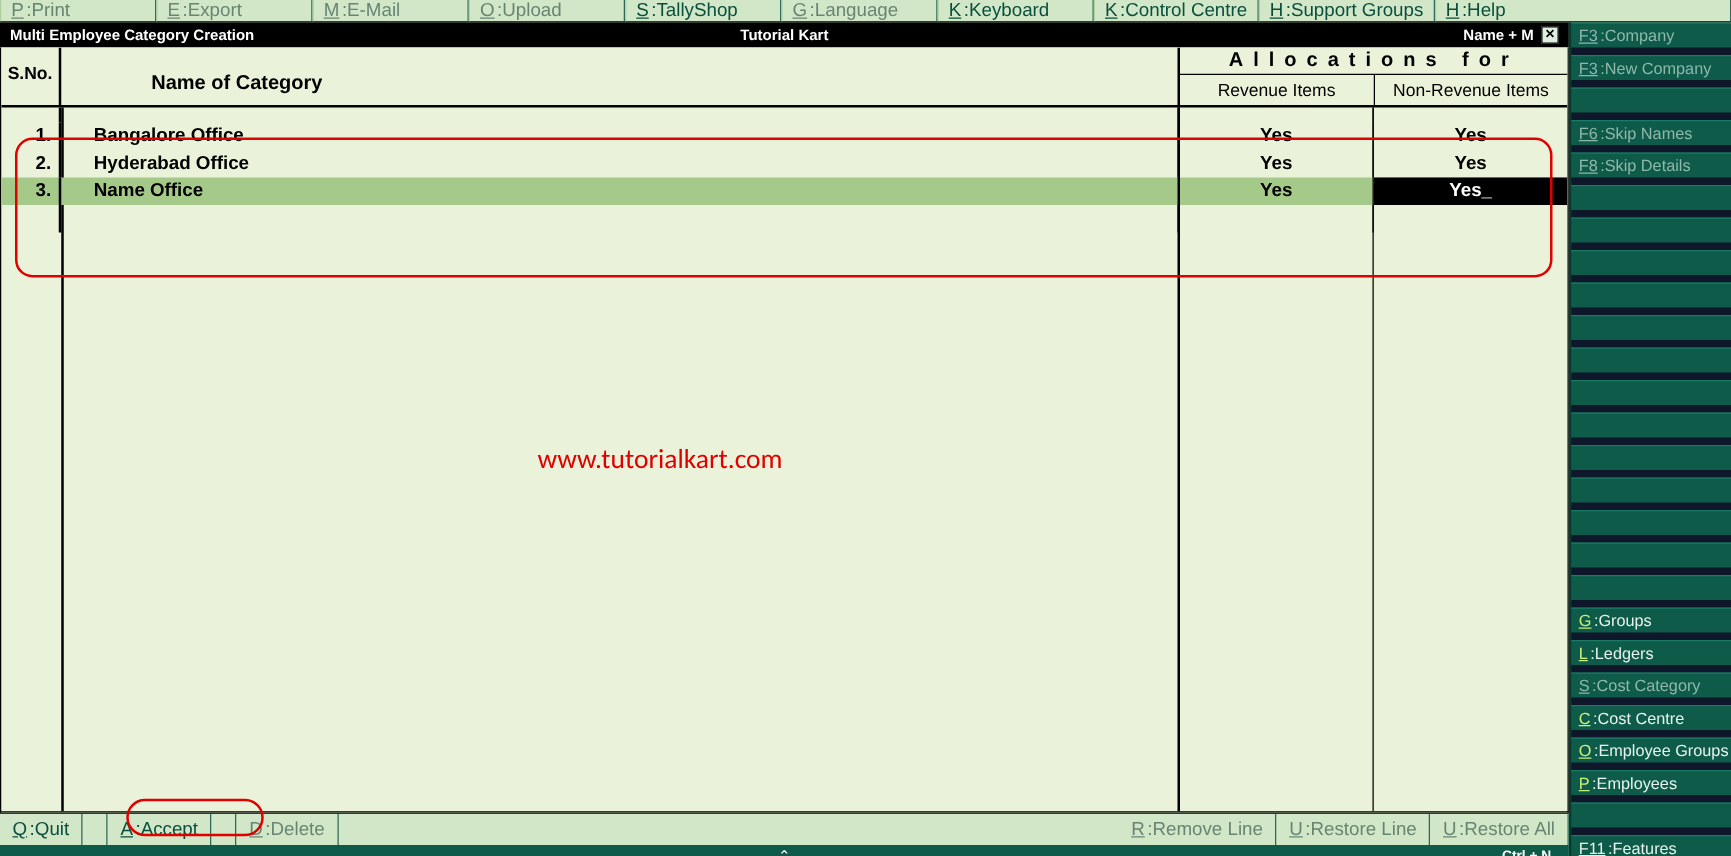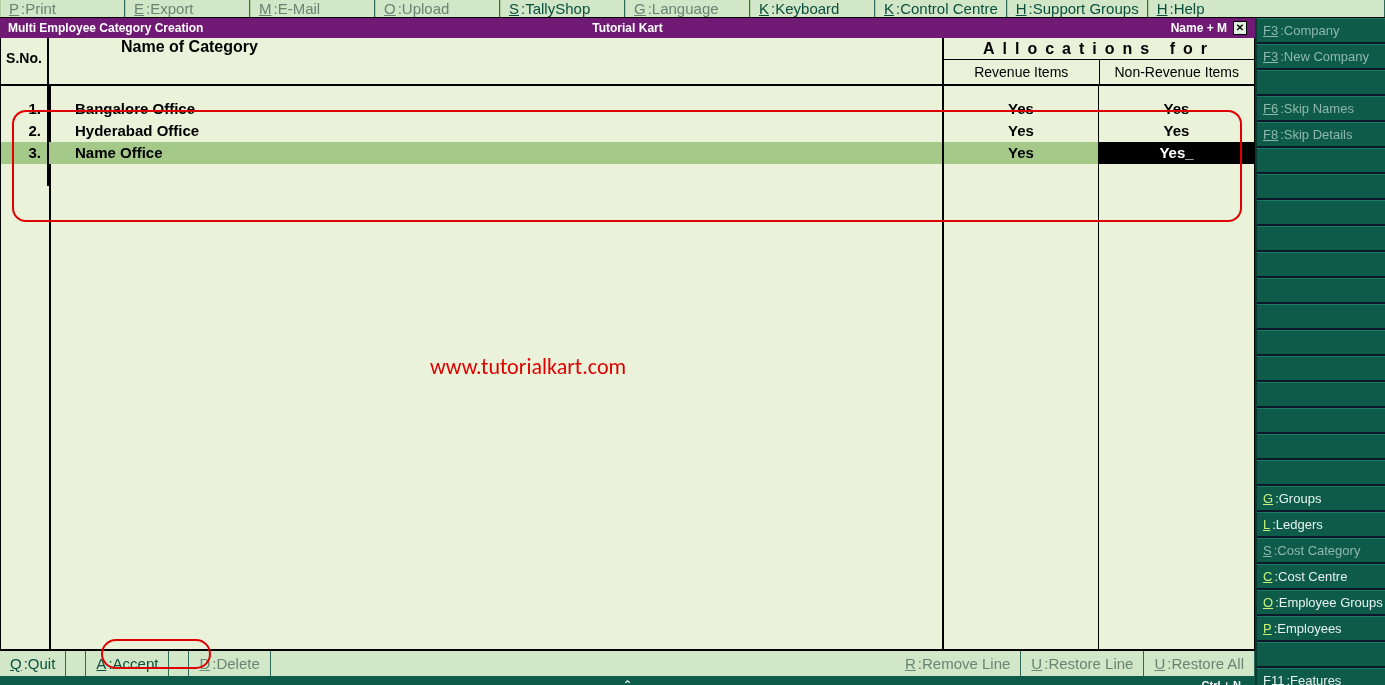--- a/index.html
+++ b/index.html
@@ -25,21 +25,21 @@
   .top-btn .label { white-space: nowrap; }
   .top-btn.wide { min-width: 125px; }
 
   
   .main-area { flex: 1; display: flex; position: relative; }
 
   .left-col { flex: 1; display: flex; flex-direction: column; position: relative; }
 
   
   .title-bar {
-    height: 20px; background: #701a75; color: #d6ecdf; display: flex;
+    height: 20px; background: #000000; color: #d6ecdf; display: flex;
     align-items: center; font-size: 12px; font-weight: bold; padding: 0 8px;
     position: relative;
   }
   .title-bar .title-left { flex: 0 0 auto; color:#fff;}
   .title-bar .title-center { position:absolute; left:50%; transform:translateX(-50%); color:#fff;}
   .title-bar .title-right { margin-left: auto; display:flex; align-items:center; gap:6px; }
   .title-bar .ctrlm { color:#fff; font-weight:bold; }
   .title-bar .close-box { width:14px; height:14px; background:#e0eee0; border:1px solid #000; display:flex; align-items:center; justify-content:center; color:#000; font-size:10px; line-height:1; }
 
   
@@ -47,21 +47,21 @@
     flex:1; background:#eaf2d9; border:1px solid #000; border-top:none;
     position:relative; overflow:hidden;
   }
 
   
   .hdr {
     height: 48px; border-bottom: 2px solid #000; display:flex;
     background:#eaf2d9;
   }
   .hdr .col-sno { width:48px; border-right:2px solid #000; display:flex; align-items:flex-start; justify-content:center; font-weight:bold; font-size:14px; padding-top:12px;}
-  .hdr .col-name { flex:1; border-right:2px solid #000; display:flex; align-items:flex-start; padding:0 12px; font-weight:bold; font-size:16px;}
+  .hdr .col-name { flex:1; border-right:2px solid #000; display:flex; align-items:flex-start; padding:20px 12px; font-weight:bold; font-size:16px;}
   .hdr .col-alloc { width:310px; display:flex; flex-direction:column;border-radius:13px; }
   .hdr .alloc-title { height:22px; border-bottom:1px solid #000; display:flex; align-items:center; justify-content:center; font-weight:bold; font-size:16px; letter-spacing: 8px; }
   .hdr .alloc-sub { flex:1; display:flex; }
   .hdr .alloc-sub .rev { flex:1; border-right:1px solid #000; display:flex; align-items:center; justify-content:center; font-size:14px; }
   .hdr .alloc-sub .nonrev { flex:1; display:flex; align-items:center; justify-content:center; font-size:14px; }
 
   
   .body-rows { position:relative; }
   .row {
     height: 22px; display:flex; font-size:15px;
@@ -119,21 +119,21 @@
   }
   .status-bar .arrow { position:absolute; left:50%; transform:translateX(-50%); color:#fff; font-size:12px;}
   .status-bar .ctrln { margin-left:auto; padding-right:14px; font-weight:bold;}
 
   
   .right-sidebar {
     width:130px; background:#0e5b4a; border-left:2px solid #063b30;
     display:flex; flex-direction:column;
   }
   .rbtn {
-    height:26px; border-bottom:2px solid #0f172a; border-top:1px solid #1a7a64;
+    height:26px; border-bottom:6px solid #0f172a; border-top:1px solid #1a7a64;
     padding:0 6px; display:flex; align-items:center; font-size:13px;
     color:#8fb8ab; cursor:pointer; white-space:nowrap; overflow:hidden;
   }
   .rbtn .tkey { text-decoration: underline; margin-right: 2px; }
   .rbtn.enabled { color:#e6f3ee; }
   .rbtn.enabled .tkey { color:#c9f07a; }
   .rbtn.blank { }
   .rbtn.feat { color:#e6f3ee; }
   .rbtn.feat .tkey { color:#e6f3ee; text-decoration: underline;}
 </style>

